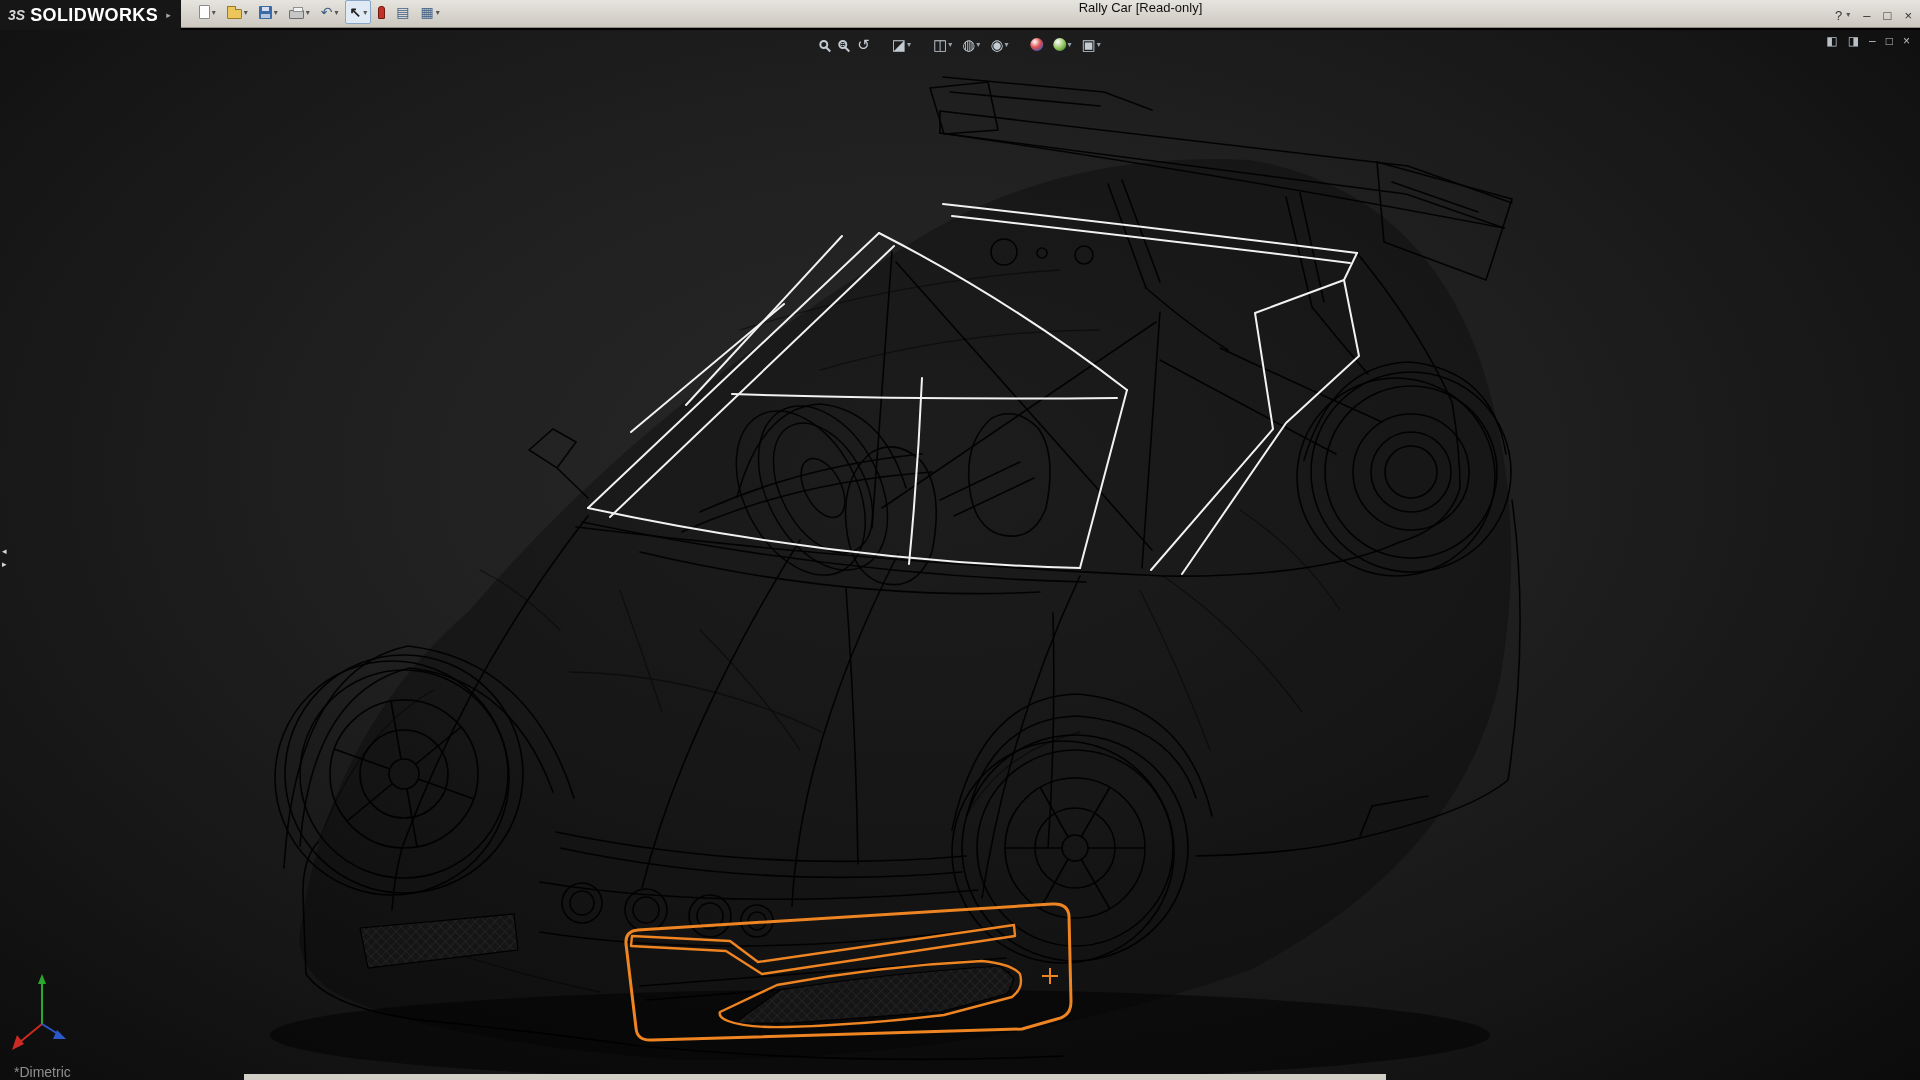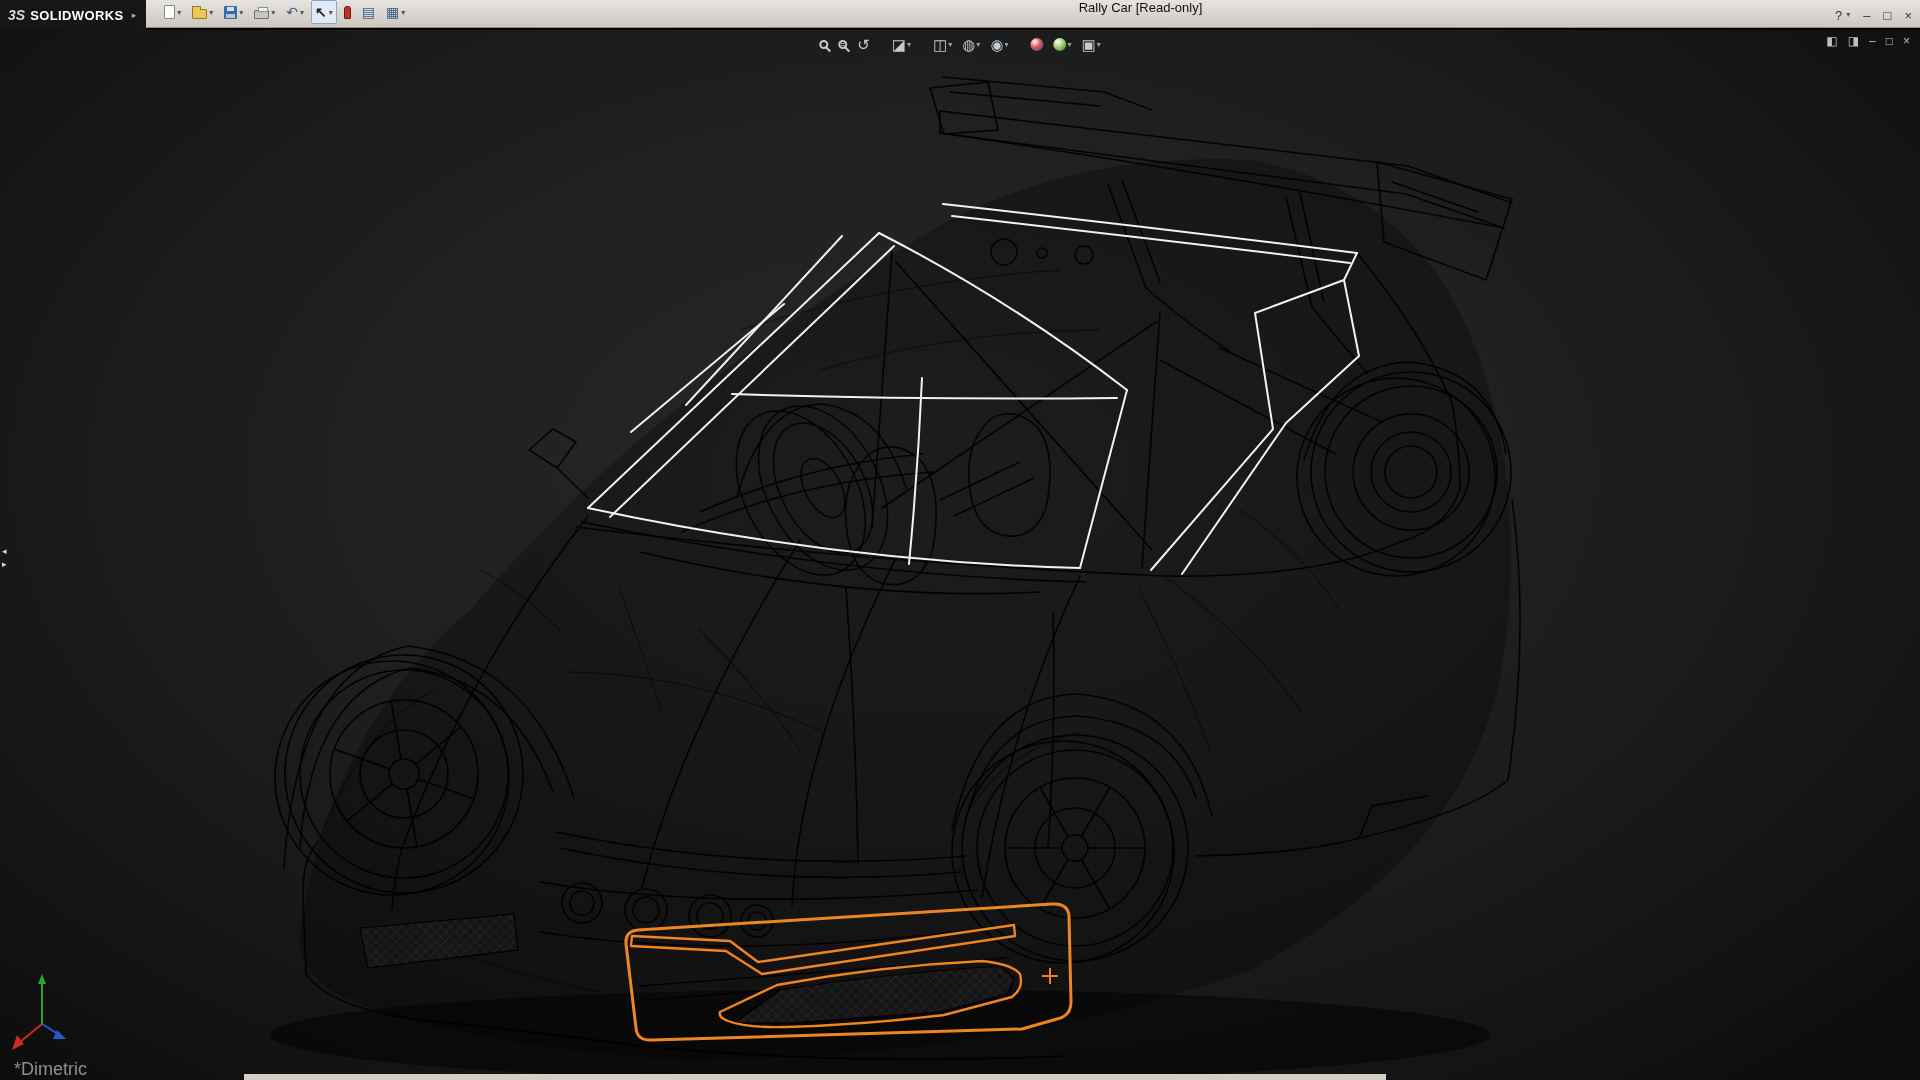--- a/index.html
+++ b/index.html
@@ -16,21 +16,21 @@
     background:linear-gradient(#e6e4de,#ccc8c0);
     border-bottom:1px solid #8e8a84;
     display:flex; align-items:flex-start;
   }
   .logo {
     height:30px; background:#161616; color:#fff;
     display:flex; align-items:center; padding:0 10px 0 8px; gap:5px;
     flex:0 0 auto;
   }
   .brand-mark { font-style:italic; font-weight:bold; font-size:14px; color:#d8d8d8; }
-  .brand { font-weight:bold; font-size:13px; letter-spacing:0.4px; color:#ffffff; }
+  .brand { font-weight:bold; font-size:18px; letter-spacing:0.4px; color:#ffffff; }
   .logo-arrow { font-size:9px; color:#aaa; margin-left:3px; }
 
   .tb-tools { display:flex; align-items:center; margin-left:14px; gap:3px; }
   .tool {
     display:flex; align-items:center; height:24px; padding:0 3px;
     border:1px solid transparent; border-radius:2px; cursor:default;
   }
   .tool.pressed { border:1px solid #89a6c9; background:#e0eaf5; }
   .tool .dd { font-size:8px; color:#555; margin-left:2px; }
   .tool .glyph { font-size:14px; line-height:1; color:#3c5d85; }
@@ -78,21 +78,21 @@
   .ball.scene { background:radial-gradient(circle at 35% 30%, #ffffff 0%, #8cc055 55%, #2f6e2f 95%); }
 
   .doc-controls { position:absolute; top:5px; right:10px; display:flex; align-items:center; gap:10px; z-index:5; }
   .doc-controls .dc { font-size:12px; color:#b9c0c7; line-height:1; cursor:default; }
 
   .edge-arrows { position:absolute; left:0; top:516px; display:flex; flex-direction:column; gap:2px; z-index:5; }
   .edge-arrows .ea { font-size:9px; color:#d8d8d8; line-height:1; padding:1px 2px; cursor:default; }
 
   .triad { position:absolute; left:8px; bottom:28px; z-index:4; }
 
-  .view-label { position:absolute; left:14px; bottom:0px; font-size:18px; color:#8f8f8f; z-index:4; }
+  .view-label { position:absolute; left:14px; bottom:0px; font-size:14px; color:#8f8f8f; z-index:4; }
 
   .status-strip { position:absolute; left:244px; bottom:0; width:1142px; height:6px; background:#d2cfc7; z-index:6; }
 
   svg { display:block; }
 </style>
 </head>
 <body>
 
 <div class="titlebar">
   <div class="logo">

